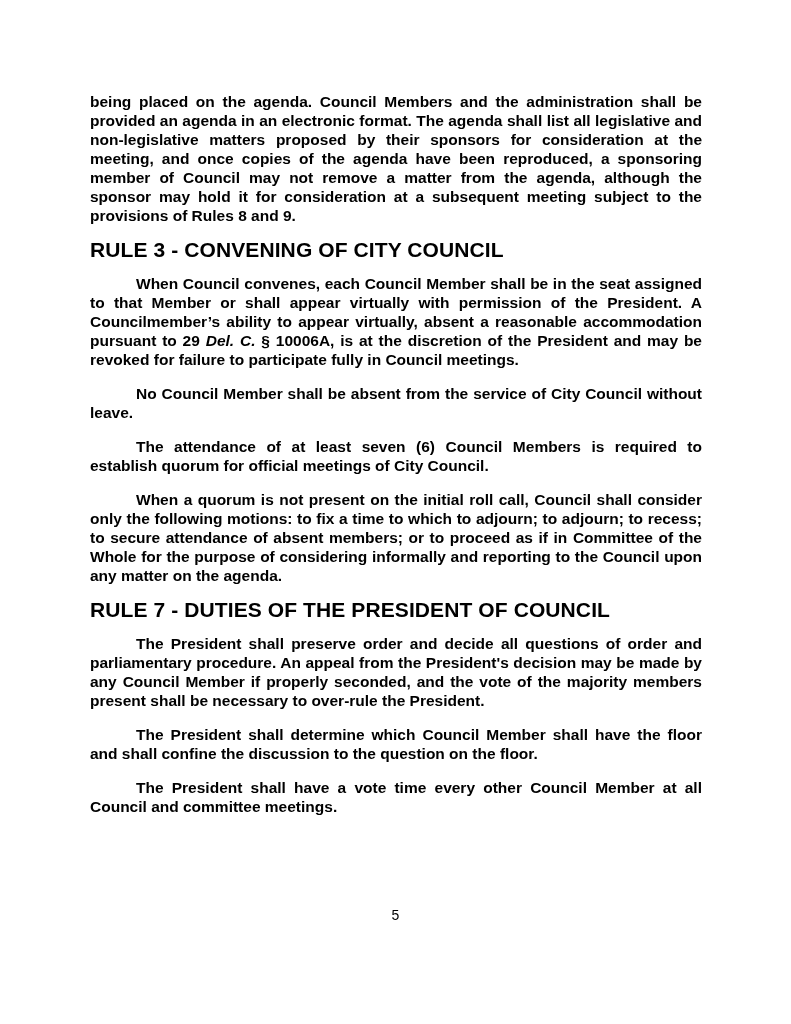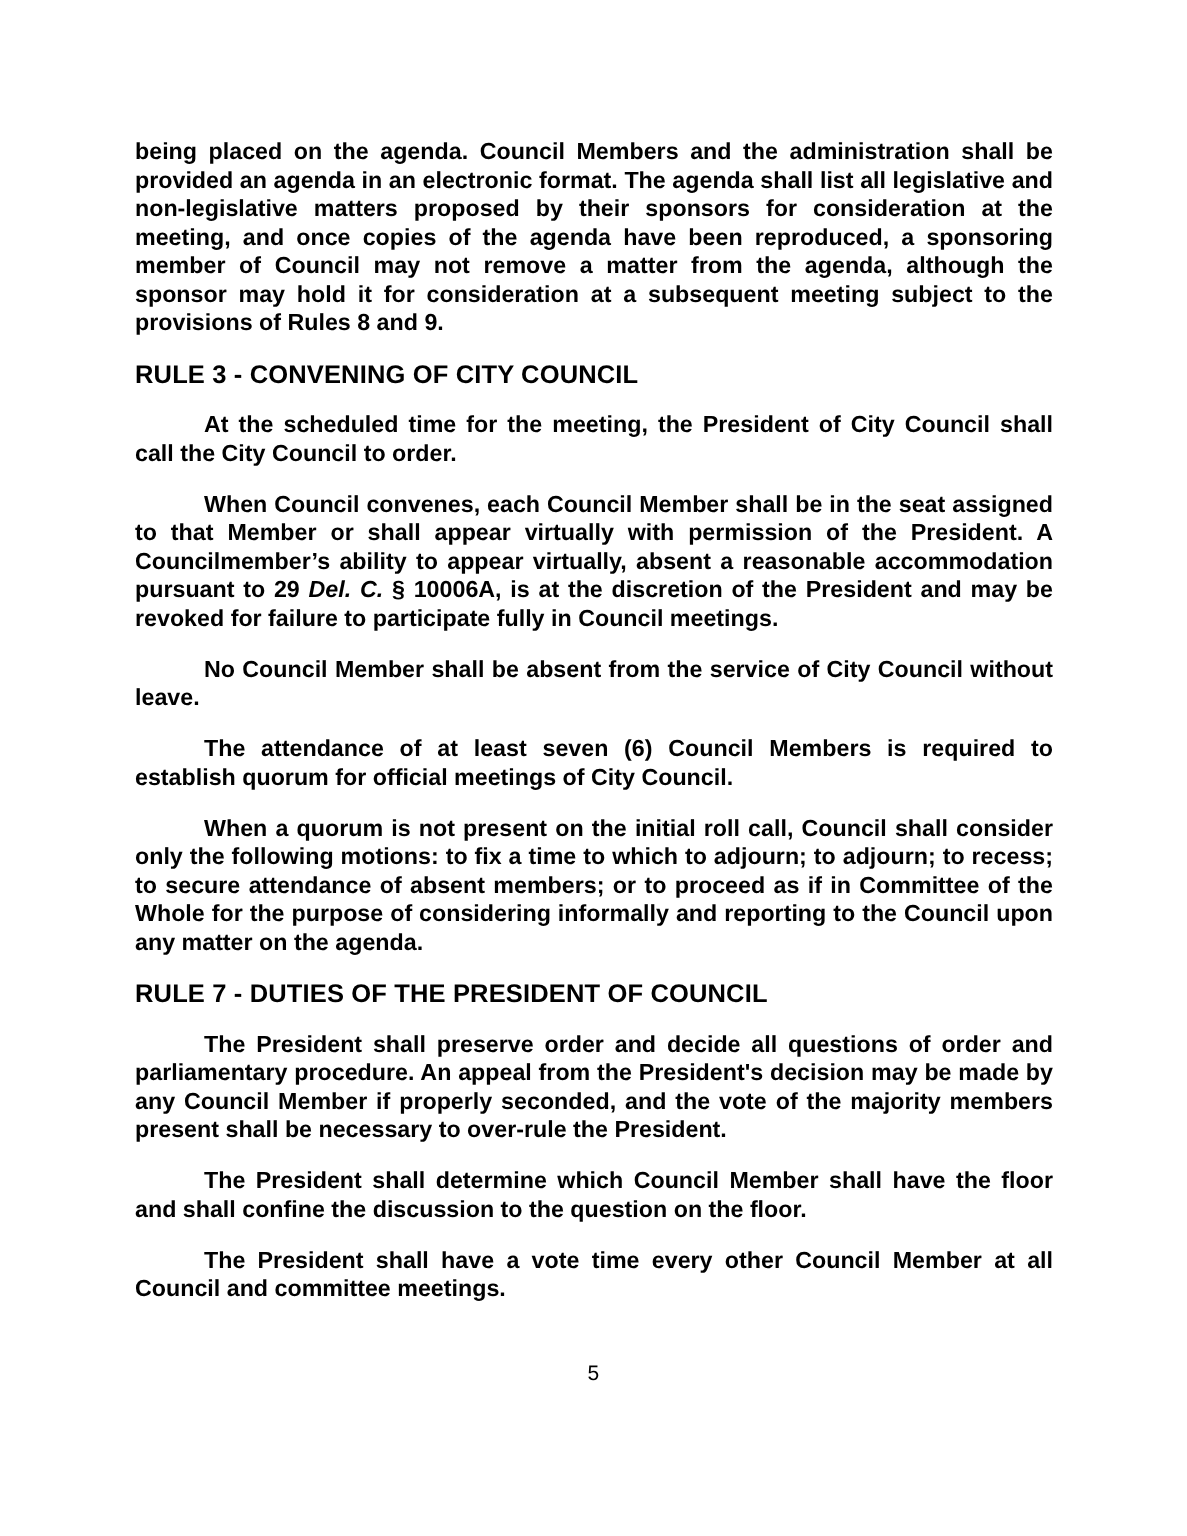--- a/index.html
+++ b/index.html
@@ -29,21 +29,21 @@
   .content p.paragraph {
     margin: 0 0 15px 0;
     text-align: justify;
     text-justify: inter-word;
   }
   .content p.paragraph.indent {
     text-indent: 46px;
   }
   .content h2.heading {
     margin: 0 0 15px 0;
-    font-size: 17px;
+    font-size: 21px;
     font-weight: bold;
     line-height: 19px;
     text-align: left;
     letter-spacing: 0.1px;
   }
   .content em {
     font-style: italic;
   }
   .page-number {
     position: absolute;
@@ -56,21 +56,20 @@
     line-height: 18px;
   }
 </style>
 </head>
 <body>
 
 <div class="page">
   <div class="content">
       <p class="paragraph"><span>being placed on the agenda. Council Members and the administration shall be provided an agenda in an electronic format. The agenda shall list all legislative and non-legislative matters proposed by their sponsors for consideration at the meeting, and once copies of the agenda have been reproduced, a sponsoring member of Council may not remove a matter from the agenda, although the sponsor may hold it for consideration at a subsequent meeting subject to the provisions of Rules 8 and 9.</span></p>
       <h2 class="heading"><span>RULE 3 - CONVENING OF CITY COUNCIL</span></h2>
-      <p class="paragraph indent"><span>At the scheduled time for the meeting, the President of City Council shall call the City Council to order.</span></p>
       <p class="paragraph indent"><span>When Council convenes, each Council Member shall be in the seat assigned to that Member or shall appear virtually with permission of the President.  A Councilmember’s ability to appear virtually, absent a reasonable accommodation pursuant to 29 </span><em>Del. C.</em><span> § 10006A, is at the discretion of the President and may be revoked for failure to participate fully in Council meetings.</span></p>
       <p class="paragraph indent"><span>No Council Member shall be absent from the service of City Council without leave.</span></p>
       <p class="paragraph indent"><span>The attendance of at least seven (6) Council Members is required to establish quorum for official meetings of City Council.</span></p>
       <p class="paragraph indent"><span>When a quorum is not present on the initial roll call, Council shall consider only the following motions: to fix a time to which to adjourn; to adjourn; to recess; to secure attendance of absent members; or to proceed as if in Committee of the Whole for the purpose of considering informally and reporting to the Council upon any matter on the agenda.</span></p>
       <h2 class="heading"><span>RULE 7 - DUTIES OF THE PRESIDENT OF COUNCIL</span></h2>
       <p class="paragraph indent"><span>The President shall preserve order and decide all questions of order and parliamentary procedure.  An appeal from the President's decision may be made by any Council Member if properly seconded, and the vote of the majority members present shall be necessary to over-rule the President.</span></p>
       <p class="paragraph indent"><span>The President shall determine which Council Member shall have the floor and shall confine the discussion to the question on the floor.</span></p>
       <p class="paragraph indent"><span>The President shall have a vote time every other Council Member at all Council and committee meetings.</span></p>
     </div>
   <div class="page-number">5</div>

